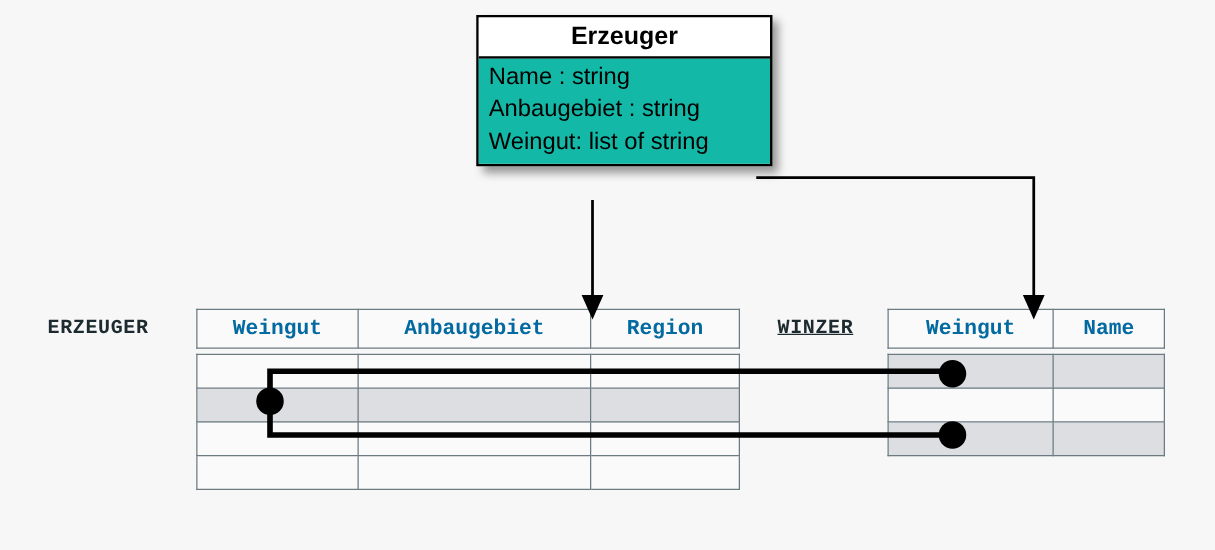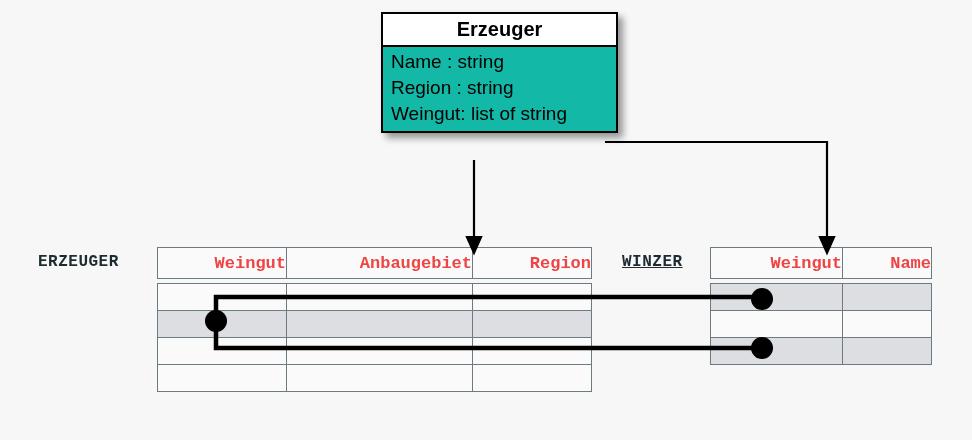--- a/index.html
+++ b/index.html
@@ -69,22 +69,22 @@
   }
   .tbl td, .tbl th {
     border: 1px solid #6b7b81;
     padding: 0;
     background: transparent;
   }
   .tbl th {
     font-family: "Liberation Mono", monospace;
     font-weight: bold;
     font-size: 17px;
-    color: #ef4444;
-    text-align: right;
+    color: #0369a1;
+    text-align: center;
     height: 30px;
     background: #fafafa;
   }
   .head-tbl { border-collapse: collapse; }
   .body-tbl td { height: 26px; }
   .body-tbl tr.shaded td { background: #dcdee2; }
 
   
   svg.conn {
     position: absolute;
@@ -97,21 +97,21 @@
 </style>
 </head>
 <body>
 
 <div id="canvas">
 
   <div class="uml-box">
     <div class="uml-title">Erzeuger</div>
     <div class="uml-attrs">
       <div class="uml-attr">Name : string</div>
-      <div class="uml-attr">Region : string</div>
+      <div class="uml-attr">Anbaugebiet : string</div>
       <div class="uml-attr">Weingut: list of string</div>
     </div>
   </div>
 
   <div class="rel-label" style="left:38px; top:253px;">ERZEUGER</div>
 
   <table class="tbl head-tbl" style="left:157px; top:247px; width:434px;">
     <colgroup>
       <col style="width:129px">
         <col style="width:186px">

